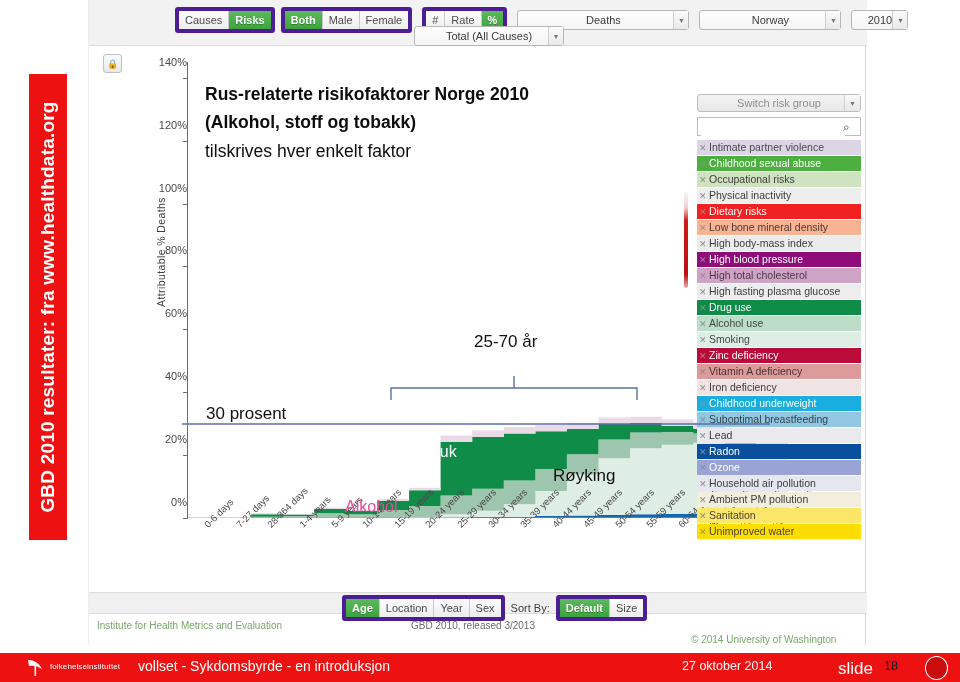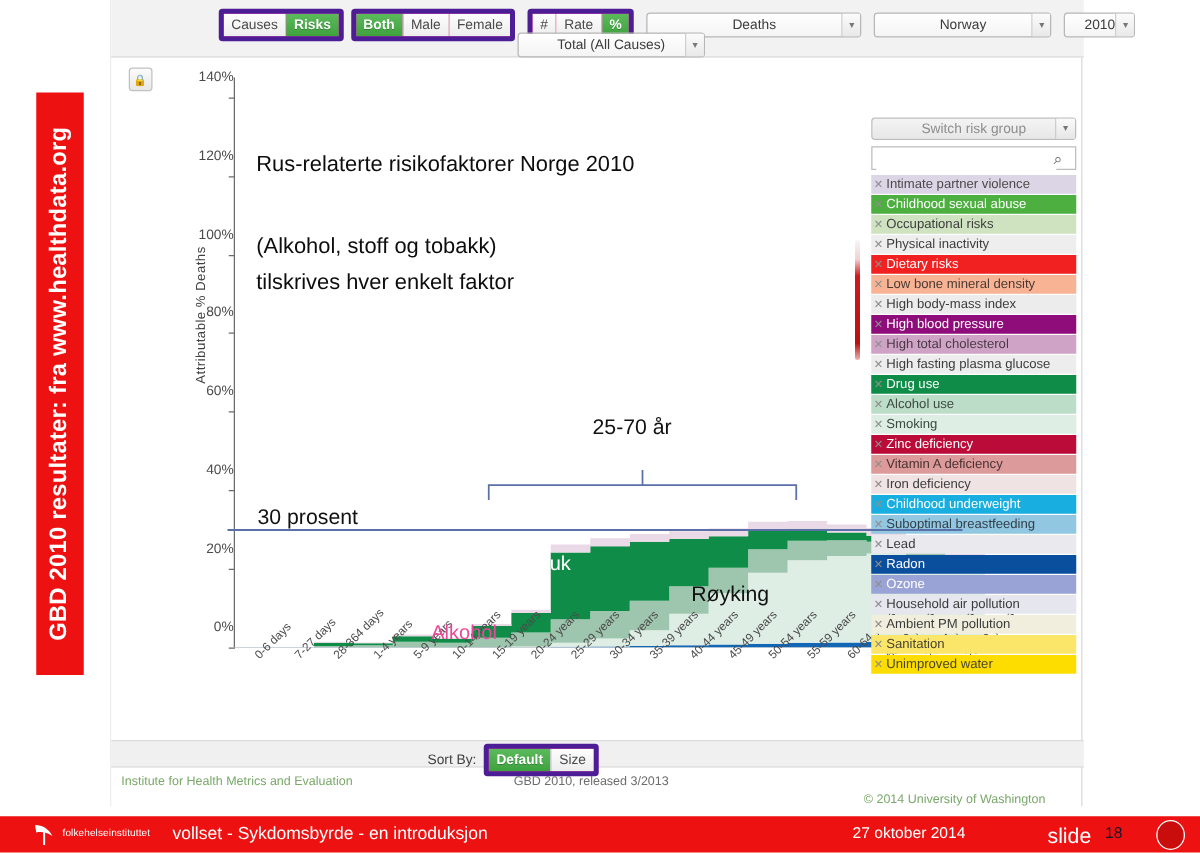--- a/index.html
+++ b/index.html
@@ -124,21 +124,21 @@
   }
   #footer-row .f1{position:absolute;left:8px;top:0;color:#7aa86a;}
   #footer-row .f2{position:absolute;left:322px;top:0;color:#6d6d6d;}
   #footer-row .f3{position:absolute;left:602px;top:14px;color:#7aa86a;}
   
   .ovl{position:absolute;color:#111111;}
   #title-block{
     position:absolute;left:205px;top:80px;width:420px;font-size:17.5px;line-height:1.62;
     color:#0d0d0d;
   }
-  #title-block .b{font-weight:normal;margin-top:37px;}
+  #title-block .b{font-weight:bold;}
   #lbl-30{position:absolute;left:206px;top:404px;font-size:17px;color:#111;}
   #lbl-2570{position:absolute;left:474px;top:332px;font-size:17px;color:#111;}
   #lbl-stoff{position:absolute;left:368px;top:443px;font-size:16px;color:#ffffff;}
   #lbl-alkohol{position:absolute;left:345px;top:498px;font-size:16px;color:#ec4899;}
   #lbl-royking{position:absolute;left:553px;top:466px;font-size:17px;color:#111;}
   
   #slide-footer{
     position:absolute;left:0;top:653px;width:960px;height:29px;background:#ee1111;
   }
   #slide-footer .logo-mark{
@@ -302,20 +302,26 @@
       <div class="axis-tick" style="top: 346.207px;"></div>
       <div class="axis-tick" style="top: 283.31px;"></div>
       <div class="axis-tick" style="top: 220.414px;"></div>
       <div class="axis-tick" style="top: 157.517px;"></div>
       <div class="axis-tick" style="top: 94.6207px;"></div>
       <div class="axis-tick" style="top: 31.7241px;"></div>
     </div>
 
   <div id="bottom-bar">
     <div class="inner">
+      <div class="btngroup">
+        <div class="seg on">Age</div>
+        <div class="seg">Location</div>
+        <div class="seg">Year</div>
+        <div class="seg">Sex</div>
+      </div>
       <span style="font-size:11px;color:#404040;">Sort By:</span>
       <div class="btngroup">
         <div class="seg on">Default</div>
         <div class="seg">Size</div>
       </div>
     </div>
   </div>
 
   <div id="footer-row">
     <span class="f1">Institute for Health Metrics and Evaluation</span>

